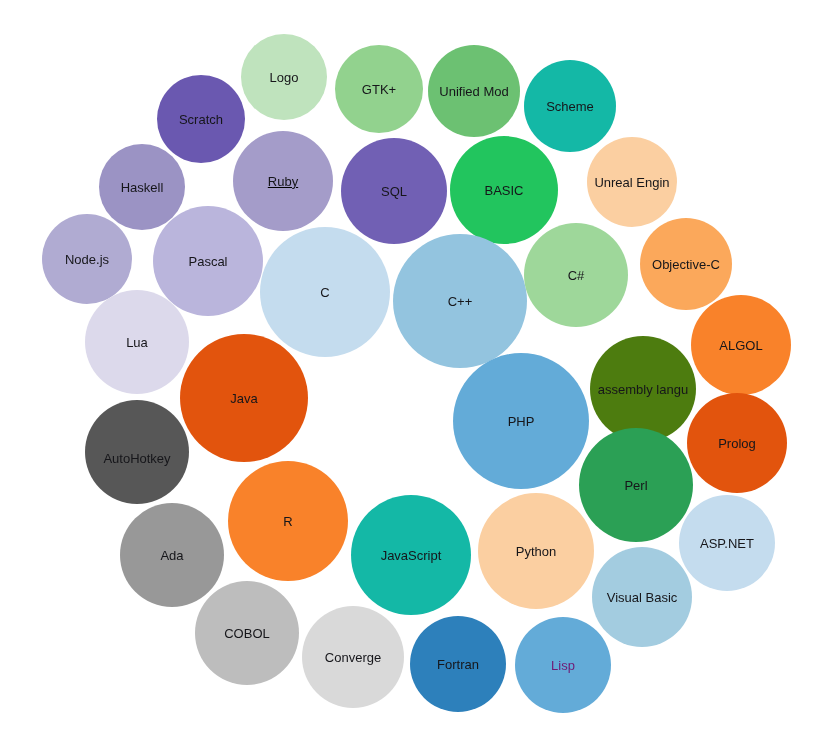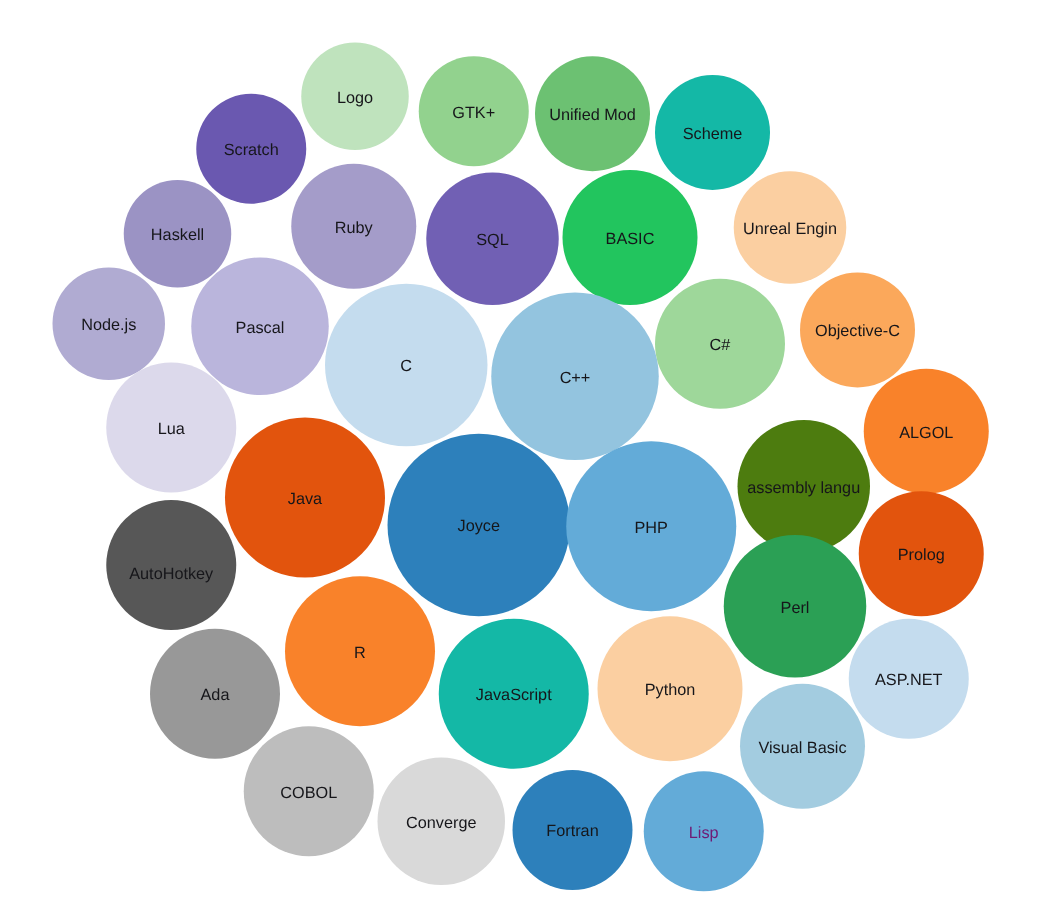--- a/index.html
+++ b/index.html
@@ -53,21 +53,21 @@
     </div>
     <div class="bubble" style="left: 524px; top: 60px; width: 92px; height: 92px; background: #14b8a6;">
       <span class="bubble-label" style="font-size: 13px; color: rgb(22, 22, 26);">Scheme</span>
     </div>
     <div class="bubble" style="left: 157px; top: 75px; width: 88px; height: 88px; background: rgb(106, 88, 176);">
       <span class="bubble-label" style="font-size: 13px; color: rgb(22, 22, 26);">Scratch</span>
     </div>
     <div class="bubble" style="left: 99px; top: 144px; width: 86px; height: 86px; background: rgb(155, 147, 196);">
       <span class="bubble-label" style="font-size: 13px; color: rgb(22, 22, 26);">Haskell</span>
     </div>
-    <div class="bubble" style="left: 233px; top: 131px; width: 100px; height: 100px; background: rgb(164, 156, 201);">
+    <div class="bubble" style="left: 233px; top: 131px; width: 100px; height: 100px; background: rgb(164, 156, 201); text-decoration: underline;">
       <span class="bubble-label" style="font-size: 13px; color: rgb(22, 22, 26);">Ruby</span>
     </div>
     <div class="bubble" style="left: 341px; top: 138px; width: 106px; height: 106px; background: rgb(113, 96, 180);">
       <span class="bubble-label" style="font-size: 13px; color: rgb(22, 22, 26);">SQL</span>
     </div>
     <div class="bubble" style="left: 450px; top: 136px; width: 108px; height: 108px; background: #22c55e;">
       <span class="bubble-label" style="font-size: 13px; color: rgb(22, 22, 26);">BASIC</span>
     </div>
     <div class="bubble" style="left: 587px; top: 137px; width: 90px; height: 90px; background: rgb(251, 207, 161);">
       <span class="bubble-label" style="font-size: 13px; color: rgb(22, 22, 26);">Unreal Engin</span>
@@ -94,23 +94,20 @@
       <span class="bubble-label" style="font-size: 13px; color: rgb(22, 22, 26);">Lua</span>
     </div>
     <div class="bubble" style="left: 590px; top: 336px; width: 106px; height: 106px; background: #4d7c0f;">
       <span class="bubble-label" style="font-size: 13px; color: rgb(22, 22, 26);">assembly langu</span>
     </div>
     <div class="bubble" style="left: 691px; top: 295px; width: 100px; height: 100px; background: rgb(249, 130, 42);">
       <span class="bubble-label" style="font-size: 13px; color: rgb(22, 22, 26);">ALGOL</span>
     </div>
     <div class="bubble" style="left: 180px; top: 334px; width: 128px; height: 128px; background: rgb(226, 84, 13);">
       <span class="bubble-label" style="font-size: 13px; color: rgb(22, 22, 26);">Java</span>
-    </div>
-    <div class="bubble" style="left: 310px; top: 347px; width: 146px; height: 146px; background: rgb(45, 128, 187);">
-      <span class="bubble-label" style="font-size: 13px; color: rgb(22, 22, 26);">Joyce</span>
     </div>
     <div class="bubble" style="left: 453px; top: 353px; width: 136px; height: 136px; background: rgb(99, 171, 216);">
       <span class="bubble-label" style="font-size: 13px; color: rgb(22, 22, 26);">PHP</span>
     </div>
     <div class="bubble" style="left: 687px; top: 393px; width: 100px; height: 100px; background: rgb(226, 84, 13);">
       <span class="bubble-label" style="font-size: 13px; color: rgb(22, 22, 26);">Prolog</span>
     </div>
     <div class="bubble" style="left: 85px; top: 400px; width: 104px; height: 104px; background: rgb(87, 87, 87);">
       <span class="bubble-label" style="font-size: 13px; color: rgb(22, 22, 26); margin-top: 12px;">AutoHotkey</span>
     </div>

